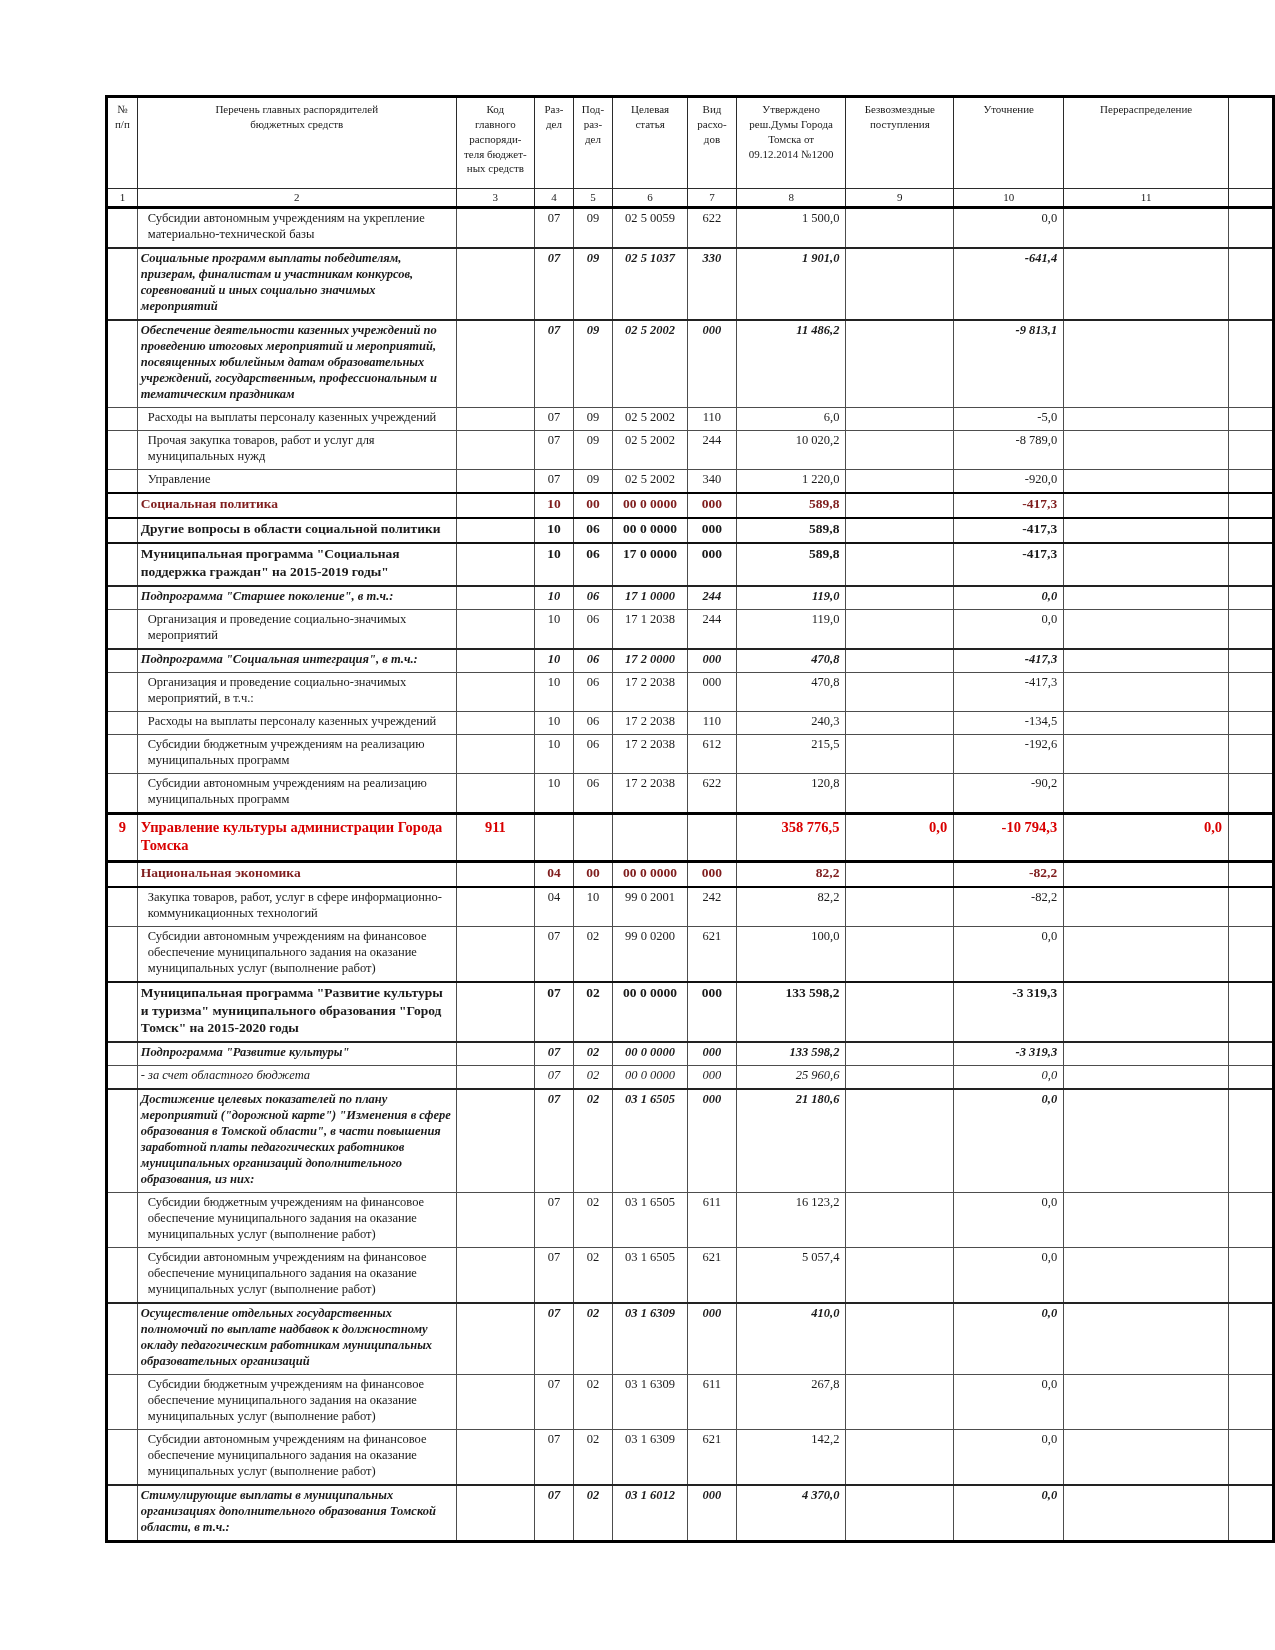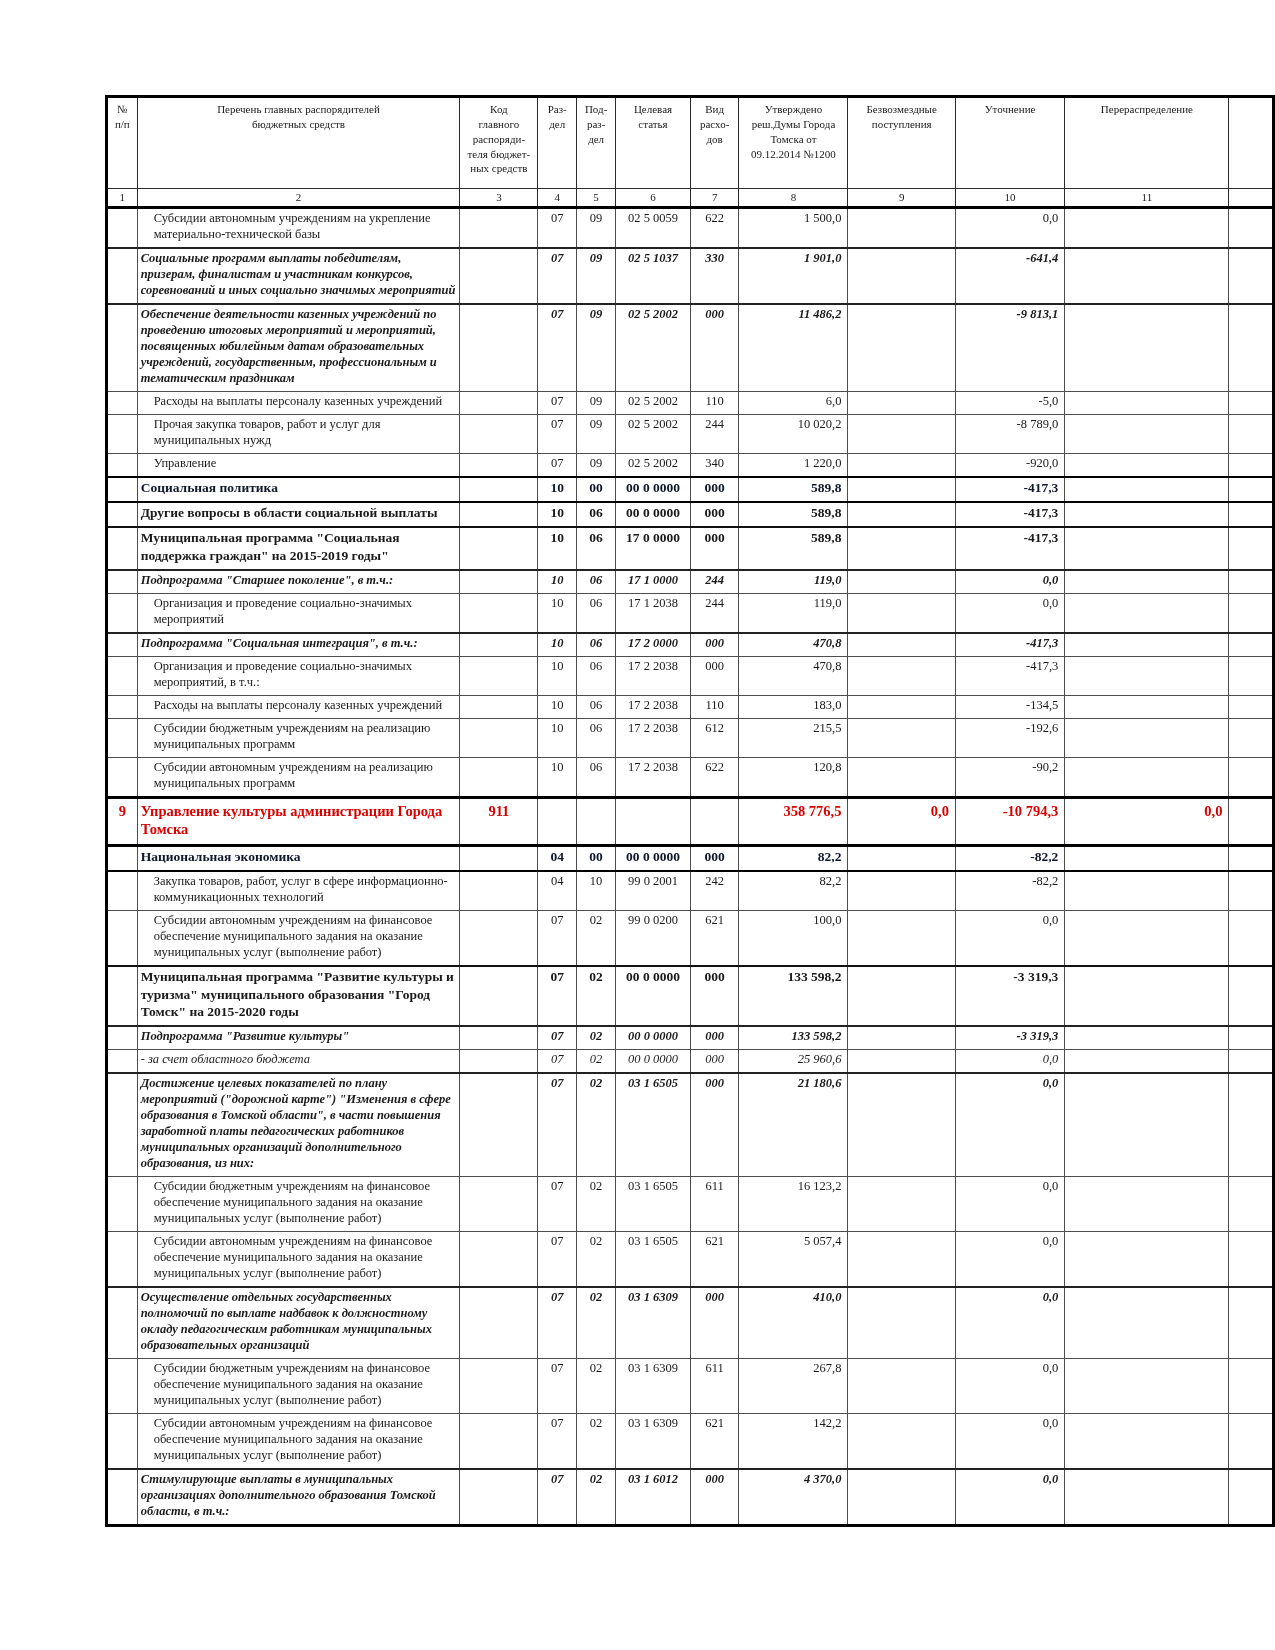--- a/index.html
+++ b/index.html
@@ -17,32 +17,32 @@
     font-weight:normal;font-size:11px;line-height:1.35;text-align:center;
     white-space:pre-line;padding:4px 2px;border-color:#2b2b2b;background:#fff;
   }
   thead tr.labels th{height:82px;}
   thead tr.idx th{height:14px;padding:1px 2px;}
   thead{border-bottom:3px solid #000;}
   tbody td{font-size:12.5px;line-height:1.28;padding:1px 3px 5px;}
   .lft{text-align:left}
   .ctr{text-align:center}
   .rgt{text-align:right;padding-right:6px}
-  td.name{padding-left:16px}
+  td.name{padding-left:10px}
   
   .c0{width:26px}.c1{width:349px}.c2{width:76px}.c3{width:35px}.c4{width:35px}
   .c5{width:75px}.c6{width:45px}.c7{width:110px}.c8{width:105px}.c9{width:112px}
   .c10{width:170px}.c11{width:45px}
   
   tr.bold td, tr.section td, tr.main td, tr.bolditalic td{font-weight:bold}
   tr.bolditalic td, tr.italic td{font-style:italic}
   tr.bold td.name, tr.section td.name, tr.main td.name,
   tr.bolditalic td.name, tr.italic td.name{padding-left:3px}
   tr.bold td, tr.section td{font-size:13.5px}
-  tr.section td{color:#0f172a;border-top:2px solid #000;border-bottom:2px solid #000}
+  tr.section td{color:#7f1d1d;border-top:2px solid #000;border-bottom:2px solid #000}
   tr.main td{color:#D90000;font-size:14.5px;border-top:3px solid #000;border-bottom:3px solid #000;padding-top:3px}
   tr.bold td{border-top:2px solid #111}
   tr.bolditalic td{border-top:2px solid #222}
   tr.italic td{border-top:1.5px solid #222}
 </style>
 </head>
 <body>
 
 <div class="page">
   <table>
@@ -184,21 +184,21 @@
           <td class="c5 ctr cs">00 0 0000</td>
           <td class="c6 ctr vr">000</td>
           <td class="c7 rgt approved">589,8</td>
           <td class="c8 rgt grat"></td>
           <td class="c9 rgt clar">-417,3</td>
           <td class="c10 rgt redist"></td>
           <td class="c11 ctr stub"></td>
         </tr>
         <tr class="bold">
           <td class="c0 ctr num"></td>
-          <td class="c1 lft name">Другие вопросы в области социальной выплаты</td>
+          <td class="c1 lft name">Другие вопросы в области социальной политики</td>
           <td class="c2 ctr code"></td>
           <td class="c3 ctr rz">10</td>
           <td class="c4 ctr pr">06</td>
           <td class="c5 ctr cs">00 0 0000</td>
           <td class="c6 ctr vr">000</td>
           <td class="c7 rgt approved">589,8</td>
           <td class="c8 rgt grat"></td>
           <td class="c9 rgt clar">-417,3</td>
           <td class="c10 rgt redist"></td>
           <td class="c11 ctr stub"></td>
@@ -274,21 +274,21 @@
           <td class="c11 ctr stub"></td>
         </tr>
         <tr class="normal">
           <td class="c0 ctr num"></td>
           <td class="c1 lft name">Расходы на выплаты персоналу казенных учреждений</td>
           <td class="c2 ctr code"></td>
           <td class="c3 ctr rz">10</td>
           <td class="c4 ctr pr">06</td>
           <td class="c5 ctr cs">17 2 2038</td>
           <td class="c6 ctr vr">110</td>
-          <td class="c7 rgt approved">183,0</td>
+          <td class="c7 rgt approved">240,3</td>
           <td class="c8 rgt grat"></td>
           <td class="c9 rgt clar">-134,5</td>
           <td class="c10 rgt redist"></td>
           <td class="c11 ctr stub"></td>
         </tr>
         <tr class="normal">
           <td class="c0 ctr num"></td>
           <td class="c1 lft name">Субсидии бюджетным учреждениям на реализацию муниципальных программ</td>
           <td class="c2 ctr code"></td>
           <td class="c3 ctr rz">10</td>

